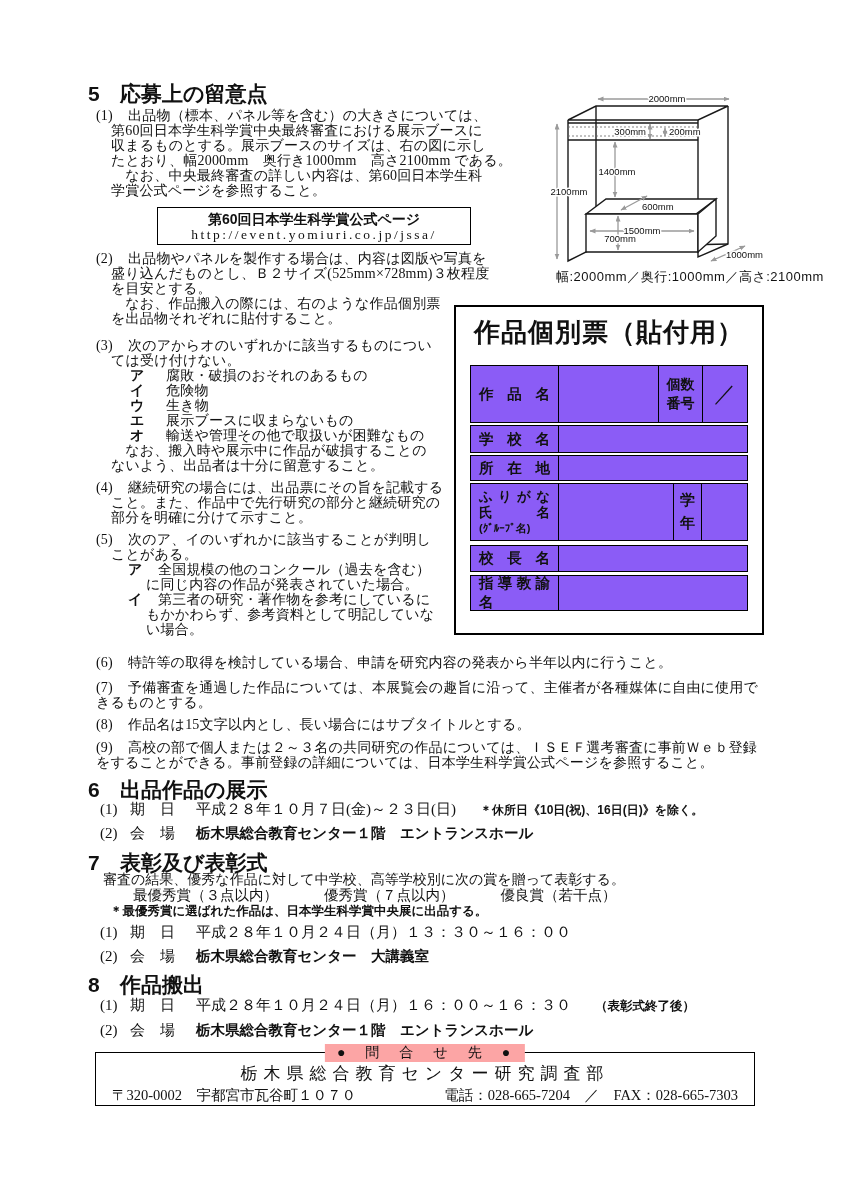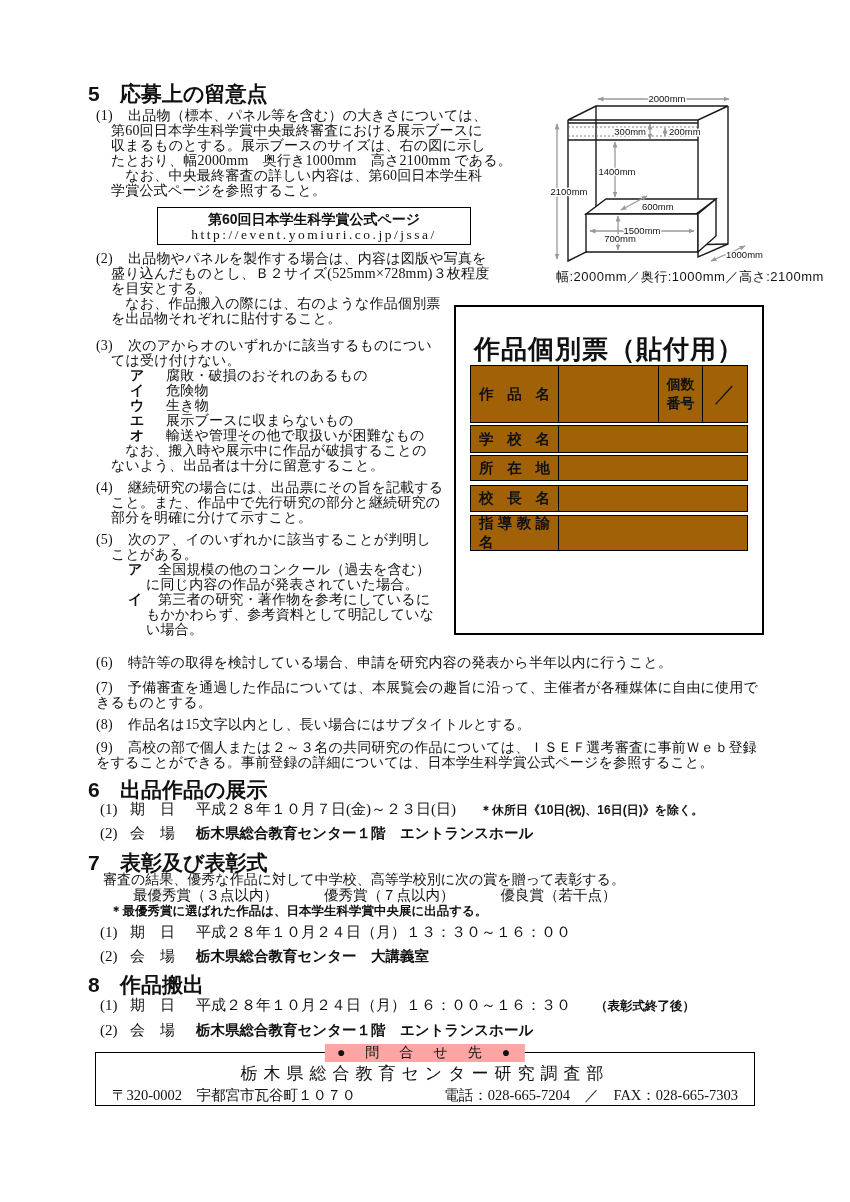--- a/index.html
+++ b/index.html
@@ -44,25 +44,25 @@
   .dimlbl {
     font-family:"Liberation Sans","DejaVu Sans",sans-serif; font-size:9.5px; fill:#111;
     paint-order:stroke; stroke:#ffffff; stroke-width:3px; stroke-linejoin:round;
   }
   
   .form-box {
     position:absolute; left:454px; top:305px; width:310px; height:330px;
     border:2.2px solid #000; box-sizing:border-box;
   }
   .form-title {
-    margin-top:25px; text-align:center; font-family:"Liberation Sans","DejaVu Sans",sans-serif;
+    margin-top:8px; text-align:center; font-family:"Liberation Sans","DejaVu Sans",sans-serif;
     font-weight:bold; font-size:26px; letter-spacing:1px; white-space:nowrap;
   }
   .form-table { position:absolute; left:14px; top:58px; width:278px; }
-  .frow { display:flex; border:1.5px solid #000; box-sizing:border-box; background:#a16207; }
+  .frow { display:flex; border:1.5px solid #000; box-sizing:border-box; background:#8b5cf6; }
   .frow.g2 { margin-top:2px; } .frow.g4 { margin-top:4px; } .frow.g3 { margin-top:3px; }
   .fcell { box-sizing:border-box; }
   .flabel {
     width:88px; flex:none; border-right:1.5px solid #000; padding:0 8px;
     font-family:"Liberation Sans","DejaVu Sans",sans-serif; font-weight:bold; font-size:14.5px;
     display:flex; flex-direction:column; justify-content:center;
   }
   .flabel .jline { text-align:justify; text-align-last:justify; }
   .fvalue { flex:1; }
   .fcount {
@@ -284,20 +284,33 @@
             <div class="jline">学校名</div>
           </div>
         <div class="fcell fvalue"></div>
       </div>
       <div class="frow g2" style="height:26px">
         <div class="fcell flabel">
             <div class="jline">所在地</div>
           </div>
         <div class="fcell fvalue"></div>
       </div>
+      <div class="frow g2" style="height:58px">
+        <div class="fcell flabel">
+          <div class="jline furl1">ふりがな</div>
+          <div class="jline furl1">氏名</div>
+          <div class="furl3">(ｸﾞﾙｰﾌﾟ名)</div>
+        </div>
+        <div class="fcell fvalue"></div>
+        <div class="fcell fgrade">
+          <div>学</div>
+          <div>年</div>
+        </div>
+        <div class="fcell fblank4"></div>
+      </div>
       <div class="frow g4" style="height:27px">
         <div class="fcell flabel">
             <div class="jline">校長名</div>
           </div>
         <div class="fcell fvalue"></div>
       </div>
       <div class="frow g3" style="height:36px">
         <div class="fcell flabel">
             <div class="jline">指導教諭名</div>
           </div>

